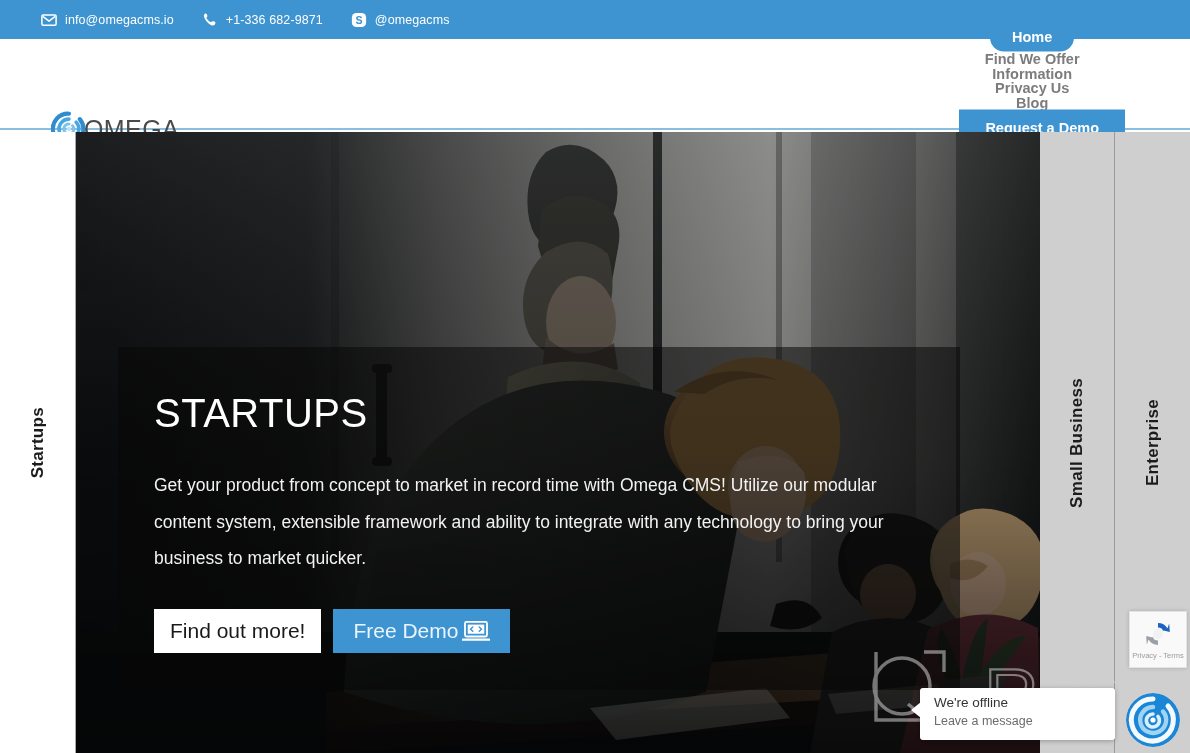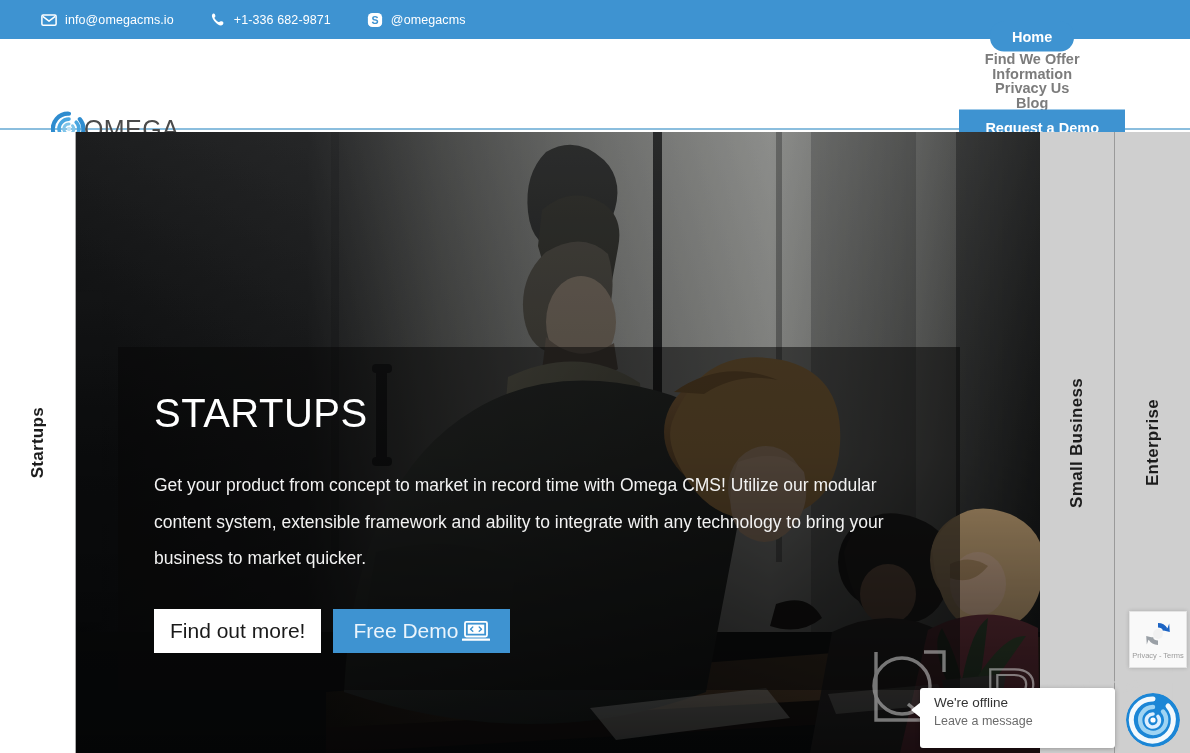--- a/index.html
+++ b/index.html
@@ -7,21 +7,21 @@
     width:1190px; height:753px; overflow:hidden;
     font-family:"Liberation Sans", sans-serif;
     background:#ffffff;
   }
   #page{ position:relative; width:1190px; height:753px; overflow:hidden; background:#fff; }
 
   
   .topbar{
     position:absolute; left:0; top:0; width:1190px; height:39px;
     background:#3e93d1;
-    display:flex; align-items:center; padding-left:41px; gap:12px;
+    display:flex; align-items:center; padding-left:41px; gap:4px;
   }
   .contact{ display:flex; align-items:center; color:#ffffff; font-size:12.5px; margin-right:24px; }
   .contact .ci{ width:16px; height:16px; margin-right:8px; display:flex; align-items:center; justify-content:center; flex:0 0 auto;}
   .contact .ci svg{ display:block; }
   .contact .ctext{ white-space:nowrap; letter-spacing:.1px; }
 
   
   .navbar{
     position:absolute; left:0; top:39px; width:1190px; height:91px;
     background:#ffffff; border-bottom:2px solid #8bbede;
@@ -117,21 +117,21 @@
     position:absolute; left:1129px; top:611px; width:58px; height:57px;
     background:#f9f9f9; border:1px solid #e4e4e4;
     display:flex; flex-direction:column; align-items:center; justify-content:center;
     box-shadow:0 0 4px rgba(0,0,0,.18);
   }
   .recaptcha .rc-icon{ width:30px; height:30px; }
   .recaptcha .rc-text{ font-size:7.5px; color:#9b9b9b; margin-top:2px; white-space:nowrap; }
 
   
   .chatbubble{
-    position:absolute; left:920px; top:688px; width:195px; height:60px;
+    position:absolute; left:920px; top:688px; width:195px; height:52px;
     background:#ffffff; border-radius:3px;
     box-shadow:0 1px 5px rgba(0,0,0,.28);
     padding:5px 12px 0 14px;
   }
   .chatbubble:after{
     content:""; position:absolute; left:-9px; top:14px;
     border-top:8px solid transparent; border-bottom:8px solid transparent;
     border-right:10px solid #ffffff;
   }
   .chat-l1{ font-size:13.5px; color:#333333; line-height:19px; }

